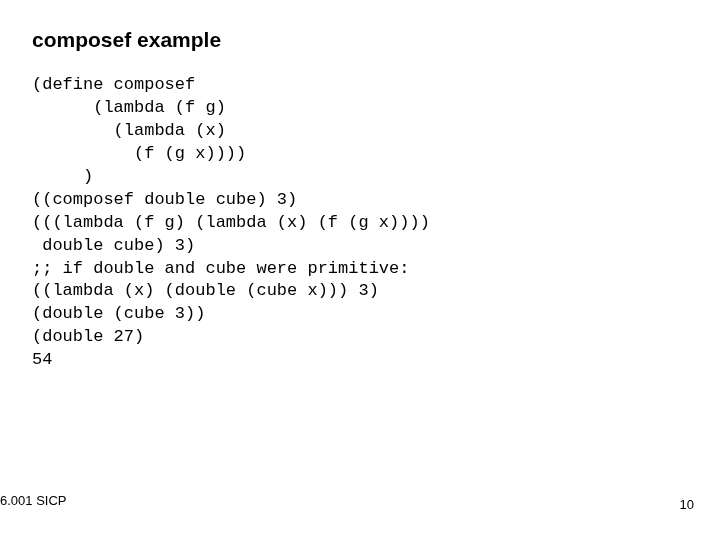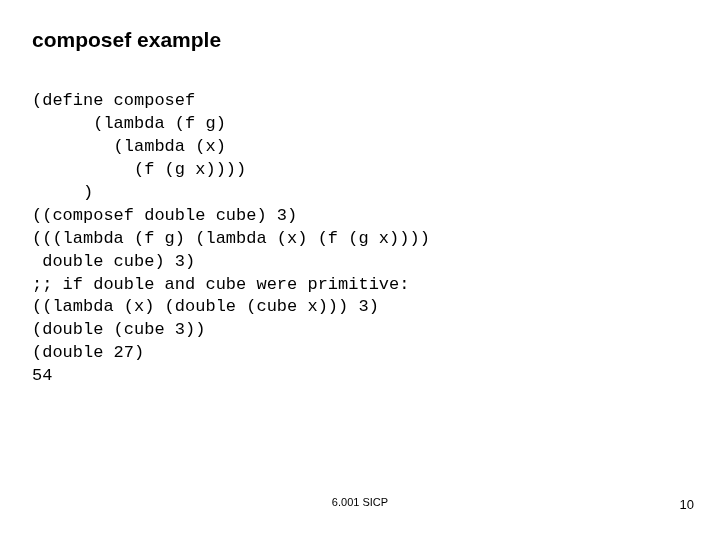--- a/index.html
+++ b/index.html
@@ -15,35 +15,34 @@
   .slide {
     position: relative;
     width: 720px;
     height: 540px;
     box-sizing: border-box;
     padding: 28px 32px 0 32px;
   }
   .title {
     font-weight: bold;
     font-size: 21px;
-    margin-bottom: 38px;
+    margin-bottom: 22px;
   }
   .code {
     font-family: "Courier New", Courier, monospace;
     font-size: 17px;
     line-height: 1.35;
     white-space: pre;
   }
   .footer-center {
     position: absolute;
     bottom: 32px;
     left: 0;
     width: 100%;
-    text-align: center;
-    font-size: 11px;
+    font-size: 13px;
   }
   .footer-right {
     position: absolute;
     bottom: 28px;
     right: 26px;
     font-size: 13px;
     text-align: center;
   }
 </style>
 </head>

